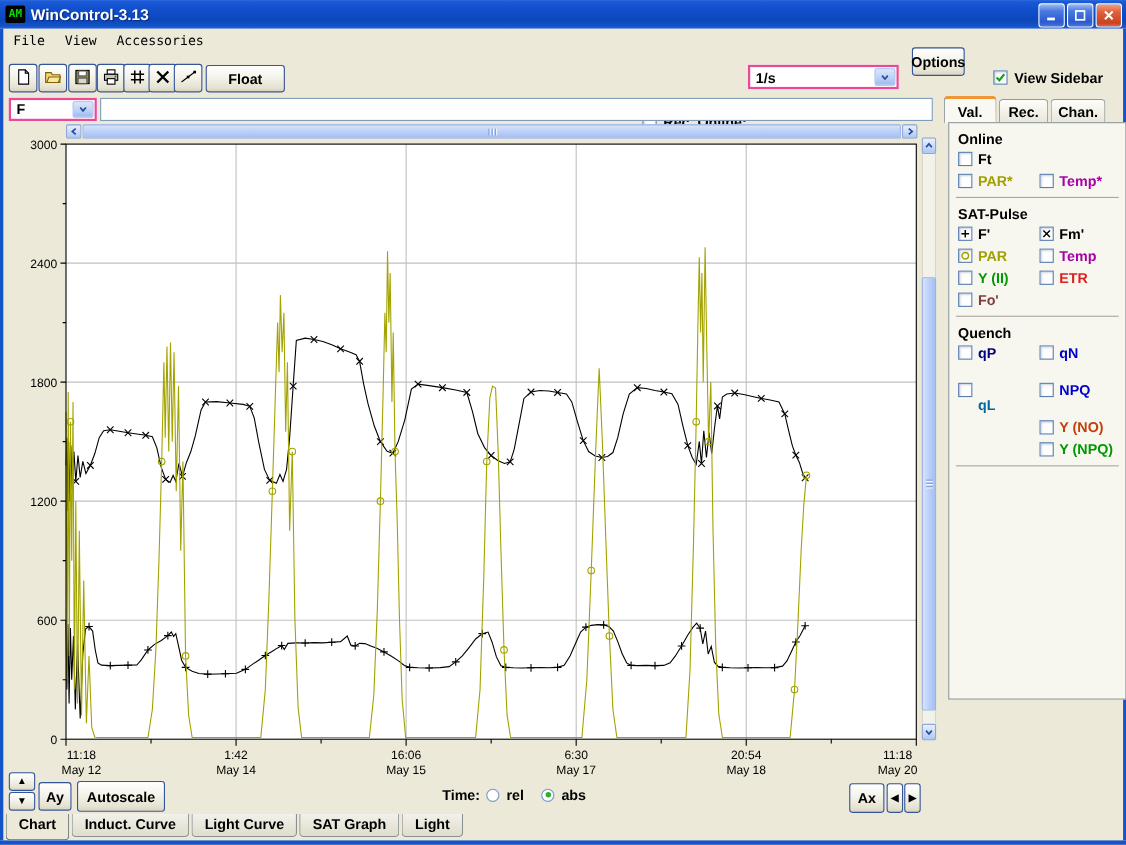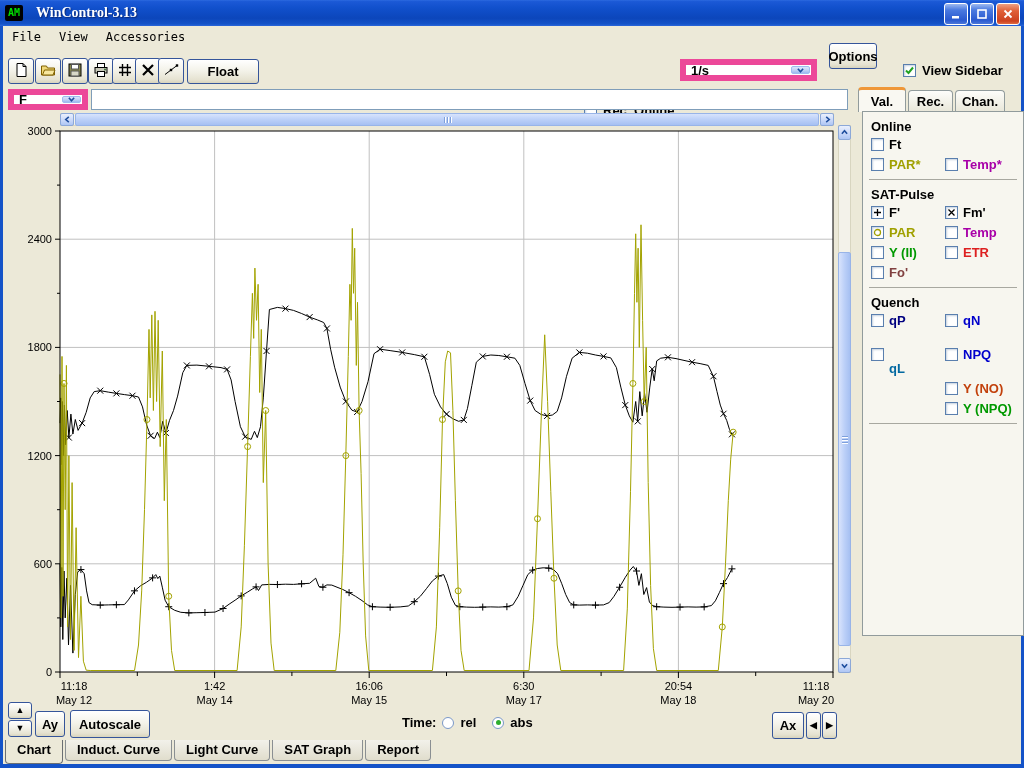--- a/index.html
+++ b/index.html
@@ -3,24 +3,24 @@
 <meta charset="utf-8">
 <style>
   html,body{margin:0;padding:0;}
   body{width:1024px;height:768px;position:relative;background:#ece9d8;
        font-family:"Liberation Sans",sans-serif;overflow:hidden;
        -webkit-font-smoothing:antialiased;}
   
   .titlebar{position:absolute;left:0;top:0;width:1024px;height:26px;
     background:linear-gradient(180deg,#2c6ae0 0%,#1b59d6 6%,#1150cc 30%,#0c46bb 70%,#1453c8 92%,#2a66da 100%);
     display:flex;align-items:center;}
-  .app-icon{width:18px;height:16px;margin:0 13px 0 5px;background:#000;border-radius:2px;
+  .app-icon{width:18px;height:16px;margin:0 5px 0 5px;background:#000;border-radius:2px;
     color:#00e000;font-family:"DejaVu Sans Mono",monospace;font-size:10px;font-weight:bold;
     display:flex;align-items:center;justify-content:center;line-height:1;}
-  .title-text{color:#fff;font-family:Liberation Serif, serif;font-size:14px;font-weight:bold;
+  .title-text{color:#fff;font-family:Liberation Sans, sans-serif;font-size:14px;font-weight:bold;
     text-shadow:1px 1px 1px #09297a;letter-spacing:0px;}
   .winbtns{position:absolute;right:4px;top:3px;display:flex;gap:2px;}
   .winbtn{width:22px;height:20px;border:1px solid #fff;border-radius:3px;
     display:flex;align-items:center;justify-content:center;color:#fff;
     font-size:11px;font-weight:bold;line-height:1;
     background:linear-gradient(180deg,#9db9f0 0%,#4a7ae0 30%,#2a5ad0 80%,#4a76d8 100%);}
   .winbtn.close{background:linear-gradient(180deg,#f0a082 0%,#e06038 35%,#cc4220 85%,#e06a40 100%);}
   .frame-l{position:absolute;left:0;top:26px;width:3px;height:738px;background:#1453c8;}
   .frame-r{position:absolute;right:0;top:26px;width:3px;height:738px;background:#1453c8;}
   .frame-b{position:absolute;left:0;top:764px;width:1024px;height:4px;background:#1453c8;}
@@ -29,21 +29,21 @@
     font-family:"DejaVu Sans Mono",monospace;font-size:12px;color:#000;}
   .menu-item{padding:2px 9px;}
   .xpbtn{box-sizing:border-box;display:flex;align-items:center;justify-content:center;
     background:linear-gradient(180deg,#ffffff 0%,#f4f3ea 45%,#e6e3d2 85%,#d8d4bd 100%);
     border:1px solid #35559a;border-radius:3px;font-weight:bold;font-size:13px;color:#000;}
   .tbtn{position:absolute;width:26px;height:26px;top:58px;}
   .cb{box-sizing:border-box;width:13px;height:13px;background:#fff;border:1px solid #5a7fae;
       box-shadow:inset 1px 1px 2px rgba(90,120,160,.35);display:flex;align-items:center;justify-content:center;
       font-size:11px;line-height:1;}
   .lbl{font-weight:bold;font-size:13px;color:#000;white-space:nowrap;}
-  .combo{box-sizing:border-box;position:absolute;background:#fff;border:6px solid #ec4899;display:flex;align-items:center;}
+  .combo{box-sizing:border-box;position:absolute;background:#fff;border:2px solid #ec4899;display:flex;align-items:center;}
   .combo .val{flex:1;padding-left:5px;font-size:13px;font-weight:bold;}
   .combo .drop{width:17px;align-self:stretch;margin:1px;border-radius:2px;border:1px solid #9ebcf0;
       background:linear-gradient(180deg,#dce6fb 0%,#bccff5 60%,#9dbaf0 100%);
       display:flex;align-items:center;justify-content:center;}
   .chev{width:7px;height:7px;}
   .field{box-sizing:border-box;position:absolute;background:#fff;border:1px solid #7f9db9;}
   
   .sb-btn{box-sizing:border-box;position:absolute;border:1px solid #8ca8d8;border-radius:2px;
       background:linear-gradient(180deg,#eaf0fd 0%,#c8d7f8 60%,#aec6f4 100%);
       display:flex;align-items:center;justify-content:center;}
@@ -413,21 +413,21 @@
 </div>
 <div class="xpbtn" style="position:absolute;left:822px;top:712px;width:15px;height:27px;">
   <span class="small-tri">▶</span>
 </div>
 
 <div class="btabs" id="bottom-tabs">
     <div class="btab active">Chart</div>
     <div class="btab">Induct. Curve</div>
     <div class="btab">Light Curve</div>
     <div class="btab">SAT Graph</div>
-    <div class="btab">Report</div>
+    <div class="btab">Light</div>
   </div>
 
 <div id="sidebar-tabs">
     <div class="stab active" style="left: 858px; width: 48px; top: 87px; height: 25px;">Val.</div>
     <div class="stab" style="left: 908px; width: 45px; top: 90px; height: 22px;">Rec.</div>
     <div class="stab" style="left: 955px; width: 50px; top: 90px; height: 22px;">Chan.</div>
   </div>
 <div class="spanel" style="left:862px;top:111px;width:162px;height:525px;">
   <div id="sidebar-groups">
       <div class="sgroup-title">Online</div>

